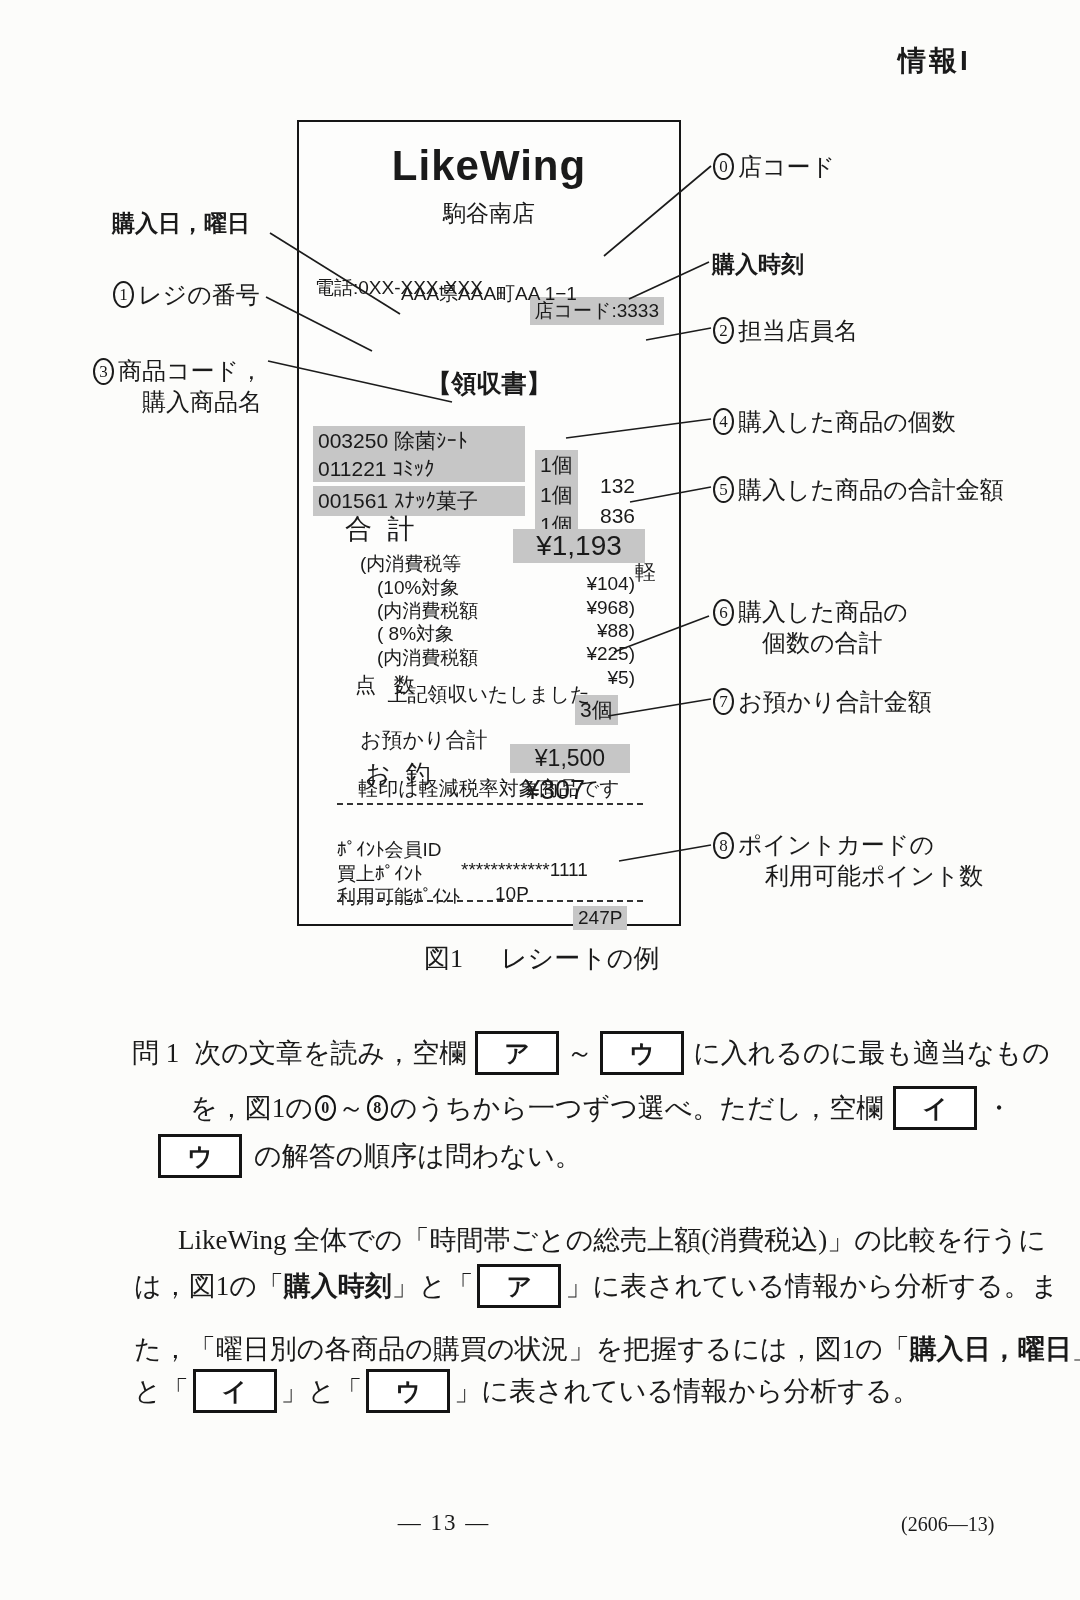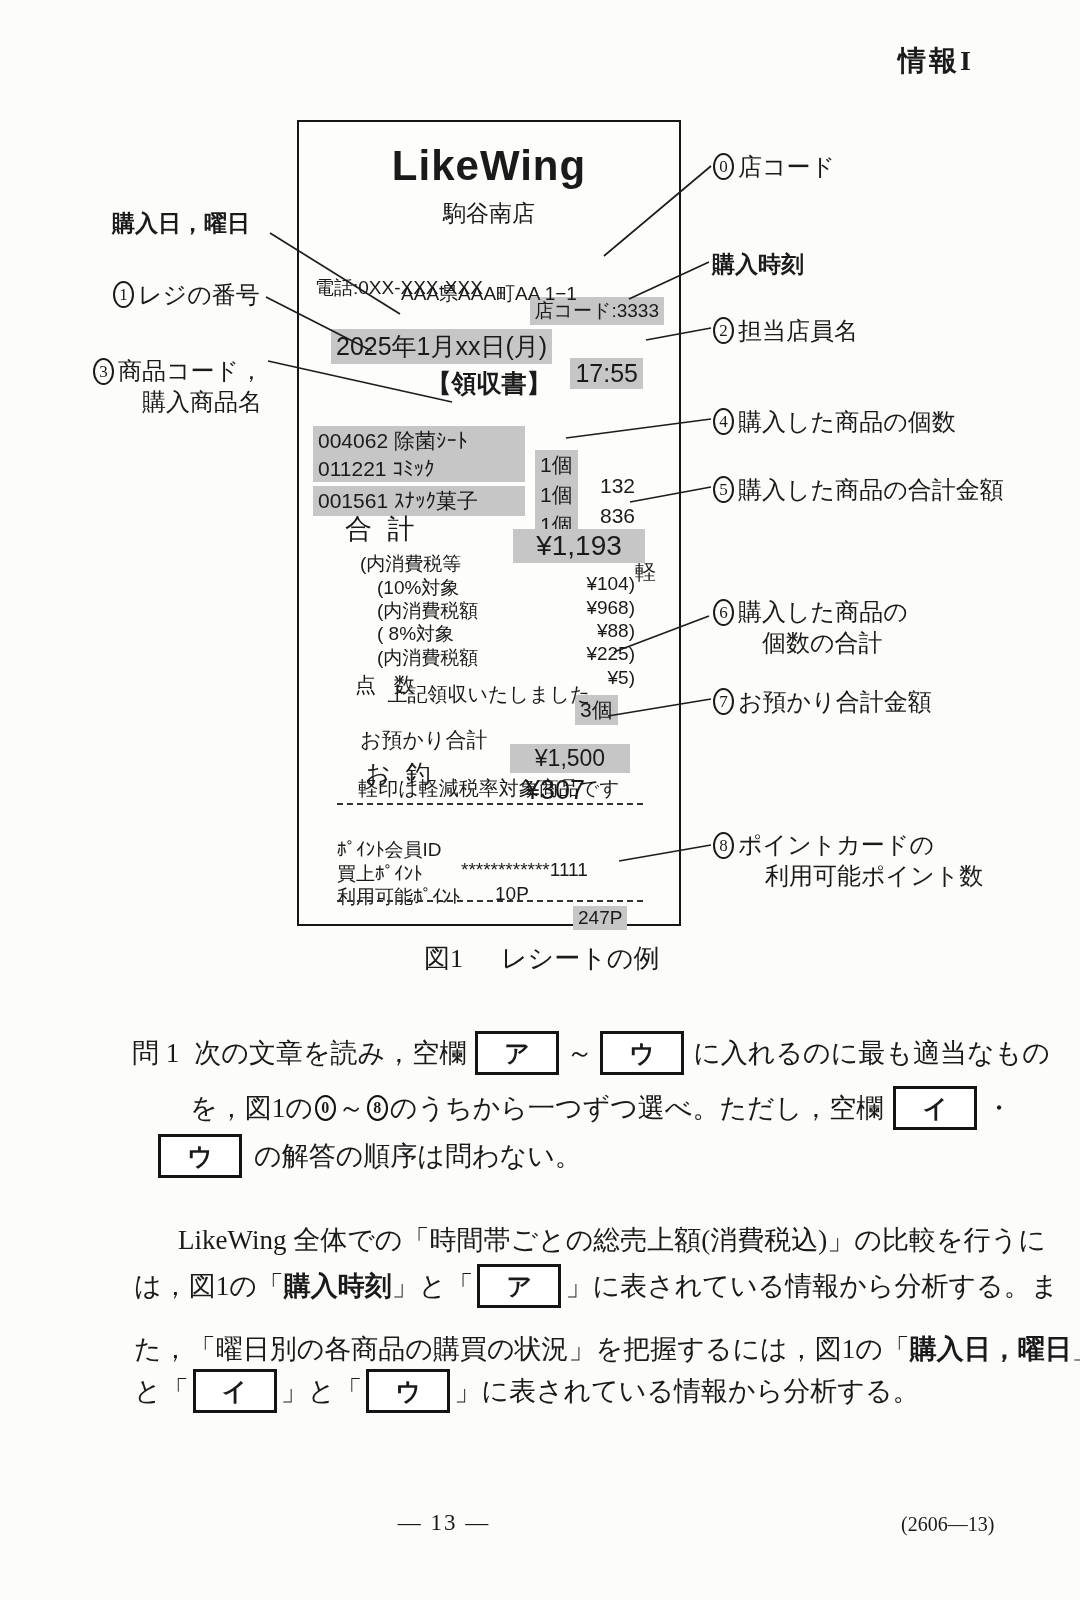--- a/index.html
+++ b/index.html
@@ -2,21 +2,21 @@
 <html><head>
 <meta charset="utf-8">
 <style>
   html,body{margin:0;padding:0}
   body{width:1080px;height:1600px;position:relative;background:#fcfcfa;
        color:#1a1a1a;font-family:"Liberation Serif",serif;overflow:hidden}
   .abs{position:absolute}
 
   
   .page-header{left:898px;top:42px;font-size:28px;font-weight:bold;
-               letter-spacing:3px;font-family:Liberation Serif, serif}
+               letter-spacing:3px;font-family:Liberation Sans, sans-serif}
   .footer-page{left:0;width:888px;top:1510px;text-align:center;font-size:23px;letter-spacing:2px}
   .footer-code{left:901px;top:1513px;font-size:20px}
 
   
   .receipt{left:297px;top:120px;width:380px;height:802px;
            border:2.5px solid #161616;background:#fdfdfc;
            font-family:"Liberation Sans",sans-serif;font-weight:500}
   .receipt .row{position:absolute;left:0;right:0;white-space:pre}
   .hl{background:#c6c6c6;padding:1px 5px}
   .center{text-align:center}
@@ -104,30 +104,26 @@
   <div class="row r-store center">LikeWing</div>
   <div class="row r-branch center">駒谷南店</div>
 
   <div class="row r-phone">
     <span class="lbl">電話:0XX-XXX-XXX</span>
     <span class="val hl">店コード:3333</span>
   </div>
 
   <div class="row r-addr center">AAA県AAA町AA 1−1</div>
 
-  <div class="row r-date">
-    <span class="d hl">2025年1月xx日(月)</span>
-    <span class="t hl">17:55</span>
-  </div>
 
 
   <div class="row r-title center">【領収書】</div>
 
   <div class="row r-item" style="top:280px">
-    <span class="c1 hl"><span>004062</span> <span>除菌ｼｰﾄ</span></span>
+    <span class="c1 hl"><span>003250</span> <span>除菌ｼｰﾄ</span></span>
     <span class="c2 hl">1個</span>
     <span class="c3">132</span>
     <span class="c4"></span>
   </div>
   <div class="row r-item" style="top:310px">
     <span class="c1 hl"><span>011221</span> <span>ｺﾐｯｸ</span></span>
     <span class="c2 hl">1個</span>
     <span class="c3">836</span>
     <span class="c4"></span>
   </div>

